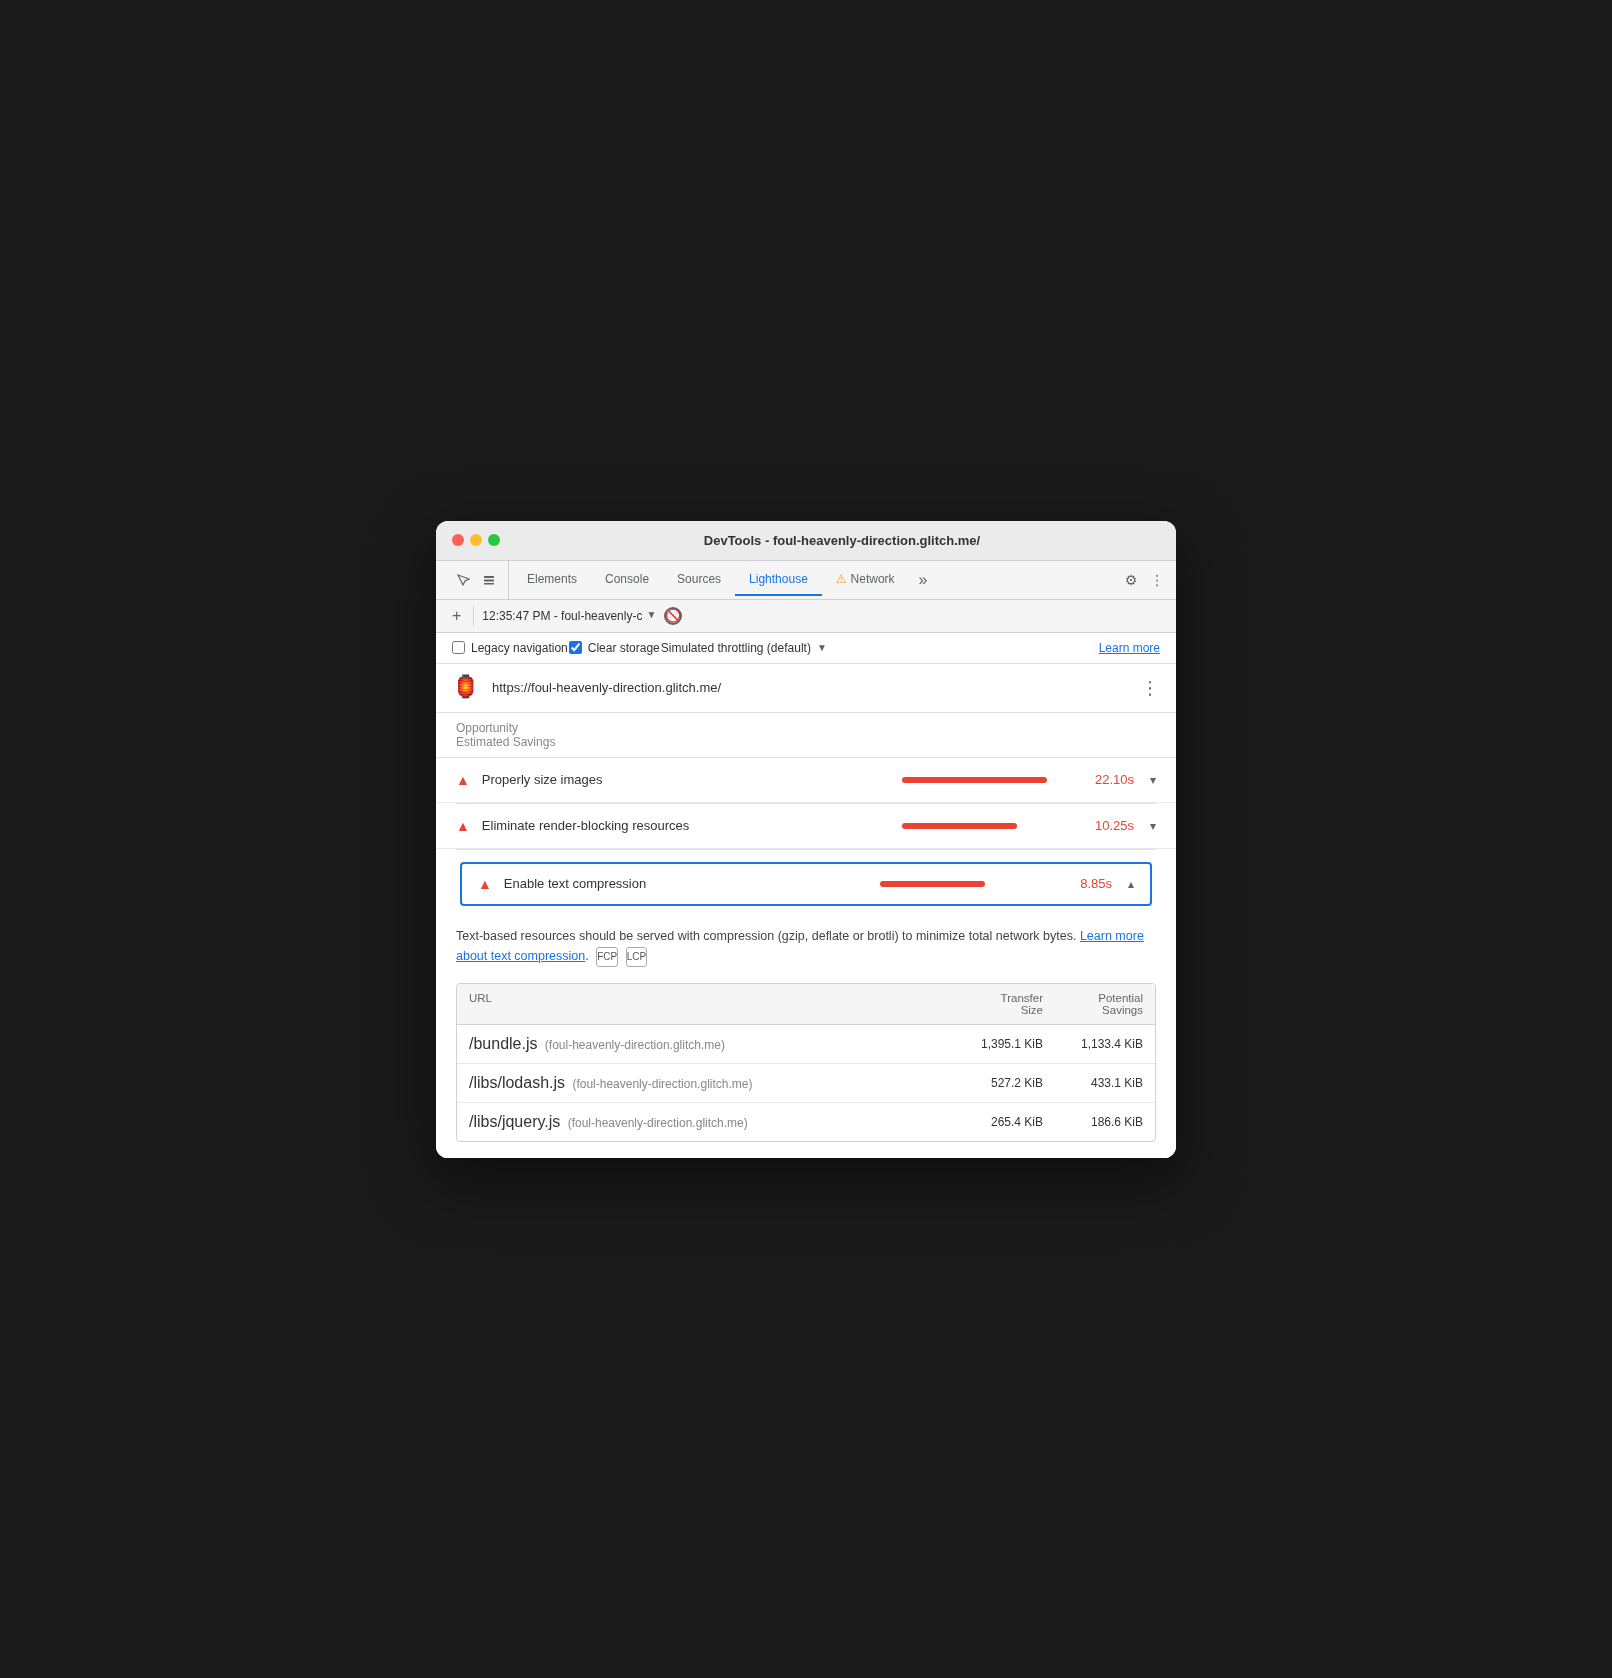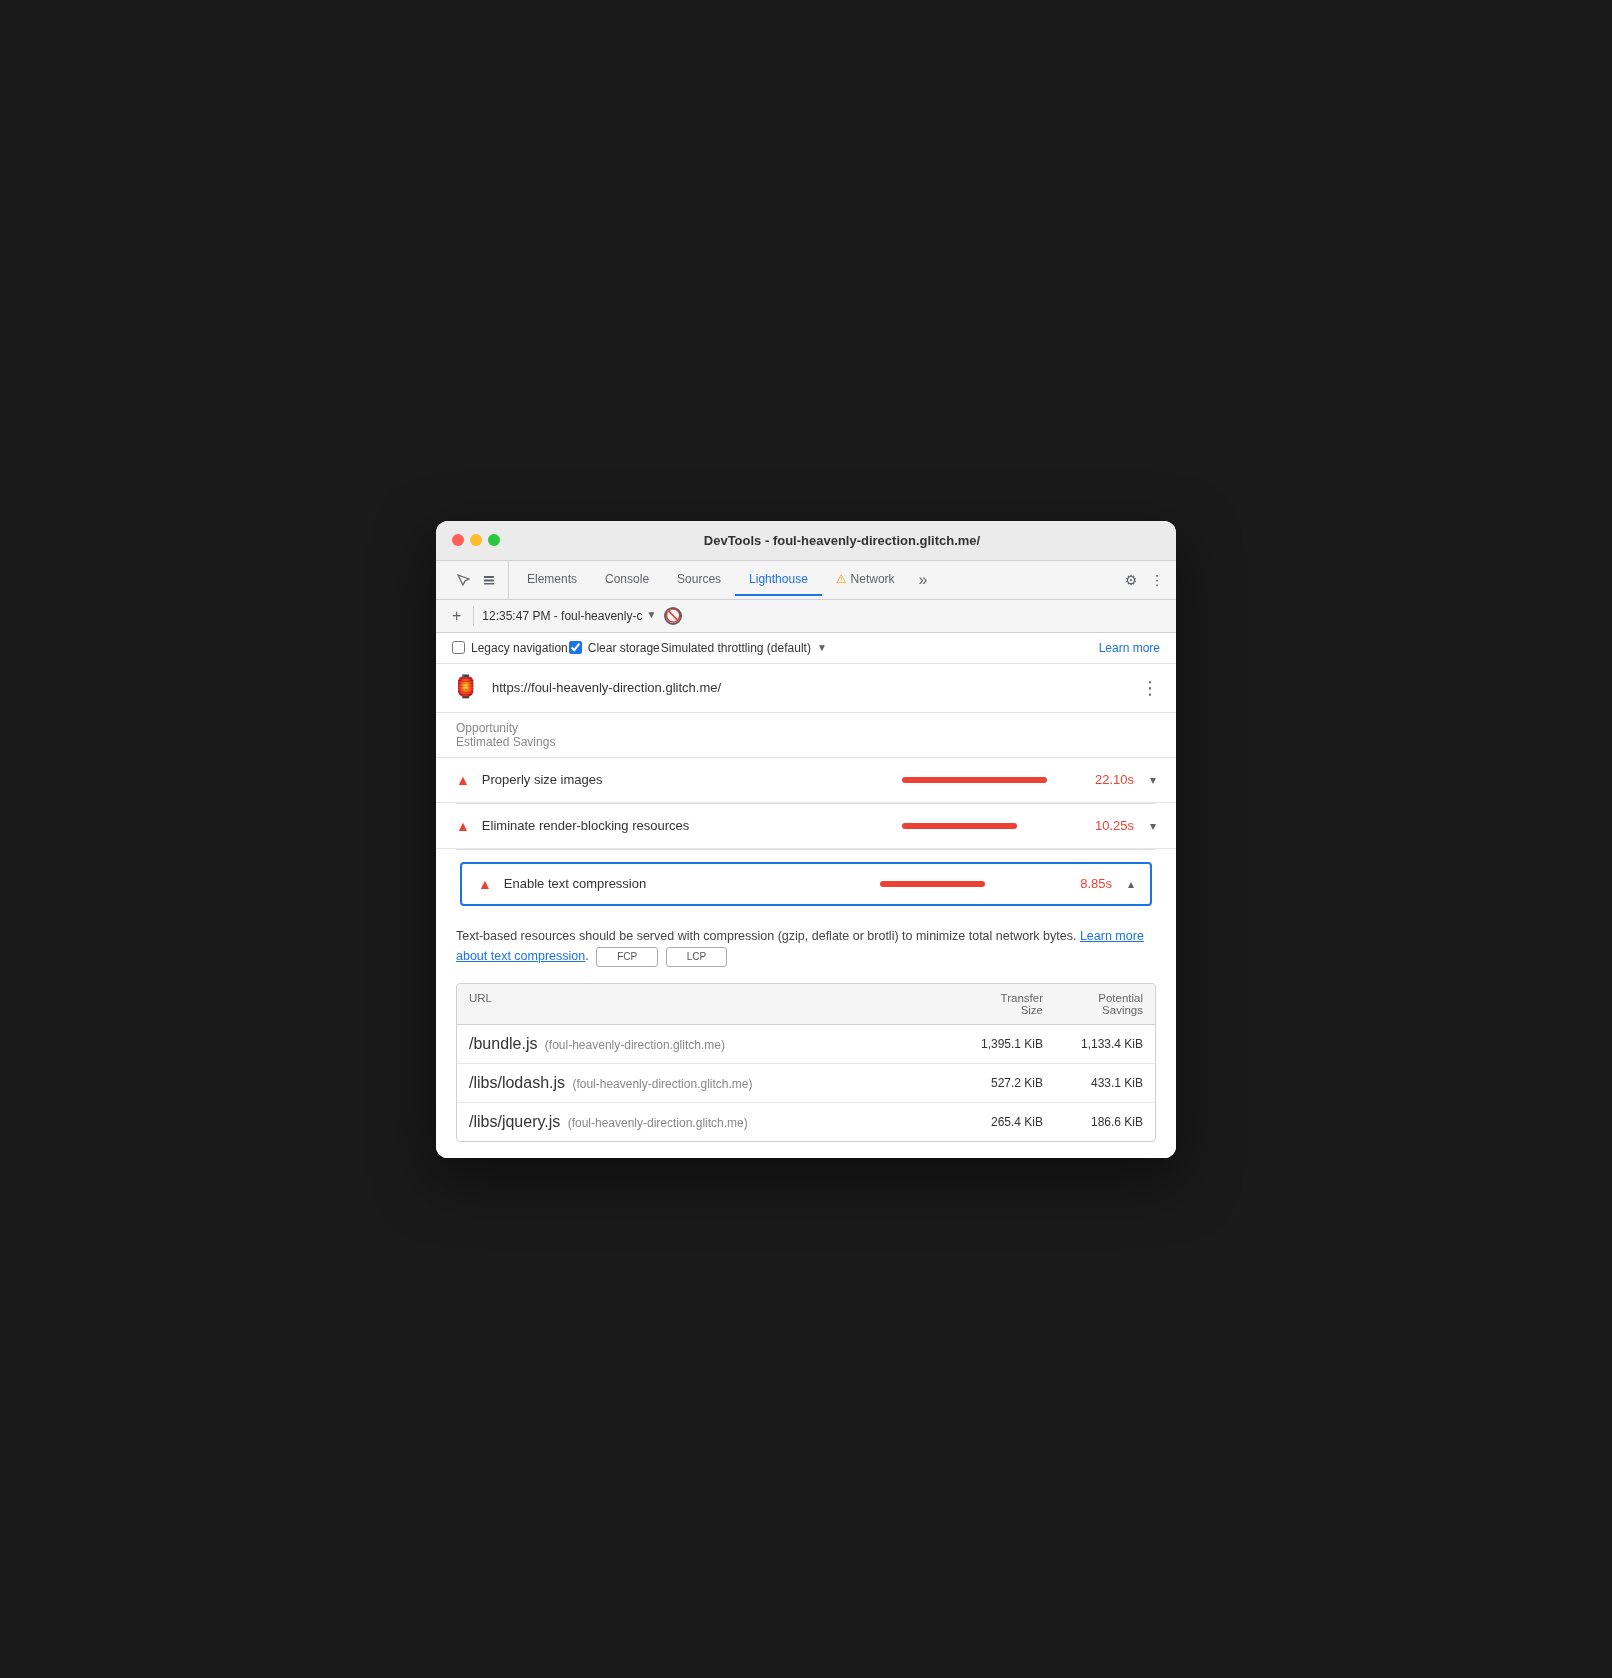--- a/index.html
+++ b/index.html
@@ -178,20 +178,21 @@
     }
     .throttle-arrow {
       font-size: 10px;
       color: #5f6368;
       cursor: pointer;
     }
     .learn-more {
       font-size: 12px;
       color: #1a73e8;
       cursor: pointer;
+      text-decoration: underline;
       margin-left: auto;
       padding-left: 44px;
     }
     .url-bar {
       display: flex;
       align-items: center;
       padding: 10px 16px;
       border-bottom: 1px solid #e0e0e0;
       background: #fff;
       gap: 12px;
@@ -281,21 +282,21 @@
     .detail-link {
       color: #1a73e8;
       text-decoration: underline;
       cursor: pointer;
     }
     .badge {
       display: inline-block;
       border: 1px solid #aaa;
       border-radius: 3px;
       font-size: 10px;
-      padding: 1px 20px;
+      padding: 1px 0;
       color: #555;
       margin-left: 4px;
     }
     .detail-table {
       width: 100%;
       border: 1px solid #d0d0d0;
       border-radius: 4px;
       overflow: hidden;
       font-size: 12px;
     }

